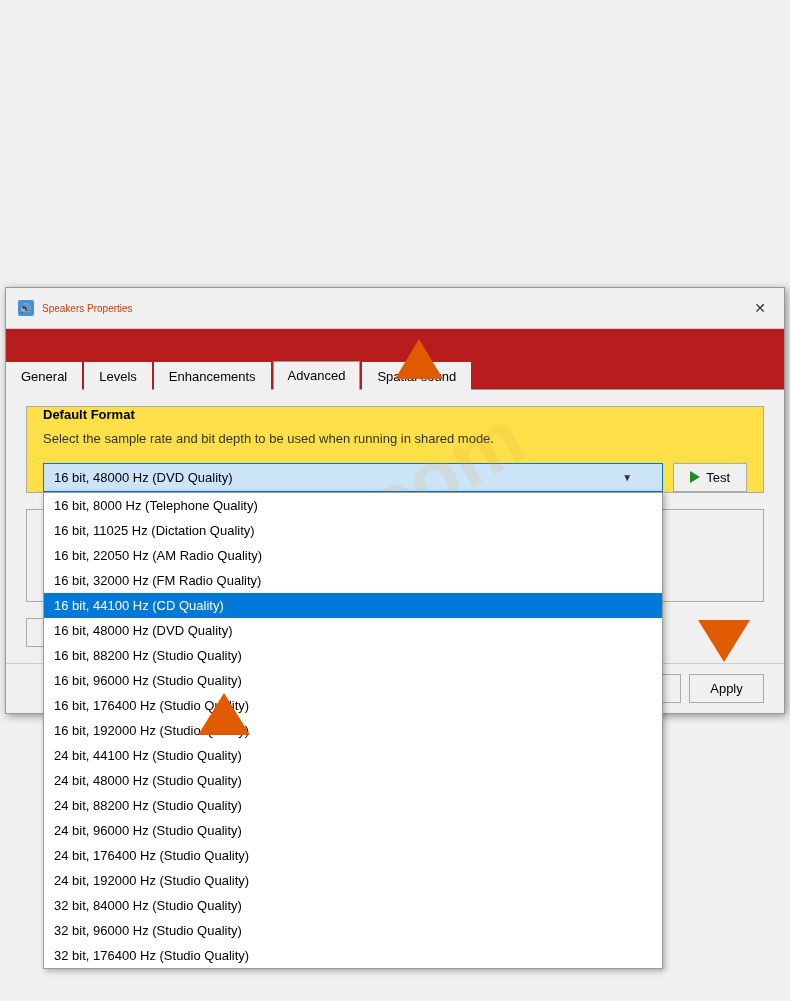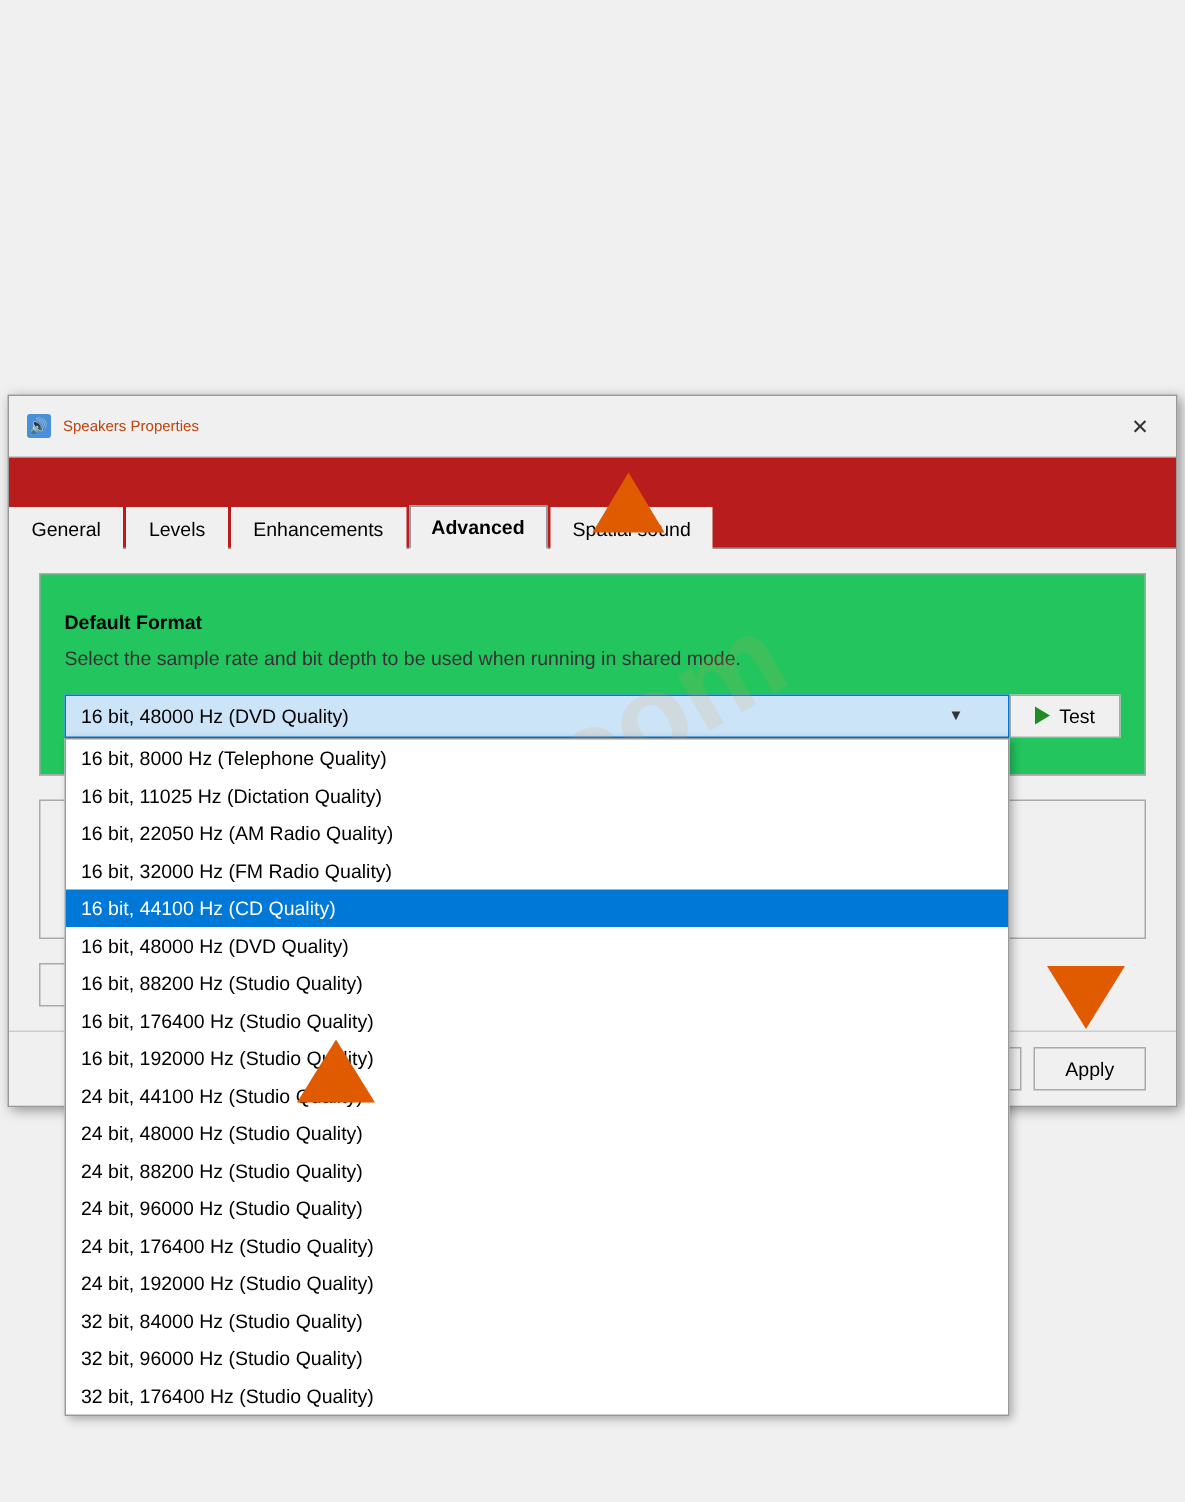--- a/index.html
+++ b/index.html
@@ -85,54 +85,55 @@
       background: #f0f0f0;
       margin-right: 2px;
       position: relative;
       top: 1px;
     }
 
     .tab.active {
       background: #f0f0f0;
       border: 1px solid #999;
       border-bottom: 1px solid #f0f0f0;
-      font-weight: 700;
+      font-weight: 400;
       margin-top: 27px;
     }
 
     
     .content {
       padding: 16px 20px;
       flex: 1;
       background: #f0f0f0;
     }
 
     .section-box {
       border: 1px solid #aaa;
-      padding: 24px 16px;
+      padding: 0 16px;
       margin-bottom: 16px;
-      background: #22c55e;
+      background: #fde047;
     }
 
     .section-title {
       font-size: 13px;
       font-weight: 600;
       margin-bottom: 8px;
     }
 
     .section-desc {
       font-size: 13px;
       color: #333;
       margin-bottom: 14px;
       line-height: 1.4;
     }
 
     .dropdown-row {
       display: flex;
       align-items: flex-start;
+      gap: 10px;
       position: relative;
     }
 
     .dropdown-wrapper {
       position: relative;
       flex: 1;
     }
 
     .test-btn {
       display: flex;
@@ -302,20 +303,21 @@
               </div>
 
               <div class="dropdown-open-list">
                 <div class="dropdown-item">16 bit, 8000 Hz (Telephone Quality)</div>
                 <div class="dropdown-item">16 bit, 11025 Hz (Dictation Quality)</div>
                 <div class="dropdown-item">16 bit, 22050 Hz (AM Radio Quality)</div>
                 <div class="dropdown-item">16 bit, 32000 Hz (FM Radio Quality)</div>
                 <div class="dropdown-item selected">16 bit, 44100 Hz (CD Quality)</div>
                 <div class="dropdown-item">16 bit, 48000 Hz (DVD Quality)</div>
                 <div class="dropdown-item">16 bit, 88200 Hz (Studio Quality)</div>
+                <div class="dropdown-item">16 bit, 96000 Hz (Studio Quality)</div>
                 <div class="dropdown-item">16 bit, 176400 Hz (Studio Quality)</div>
                 <div class="dropdown-item">16 bit, 192000 Hz (Studio Quality)</div>
                 <div class="dropdown-item">24 bit, 44100 Hz (Studio Quality)</div>
                 <div class="dropdown-item">24 bit, 48000 Hz (Studio Quality)</div>
                 <div class="dropdown-item">24 bit, 88200 Hz (Studio Quality)</div>
                 <div class="dropdown-item">24 bit, 96000 Hz (Studio Quality)</div>
                 <div class="dropdown-item">24 bit, 176400 Hz (Studio Quality)</div>
                 <div class="dropdown-item">24 bit, 192000 Hz (Studio Quality)</div>
                 <div class="dropdown-item">32 bit, 84000 Hz (Studio Quality)</div>
                 <div class="dropdown-item">32 bit, 96000 Hz (Studio Quality)</div>

